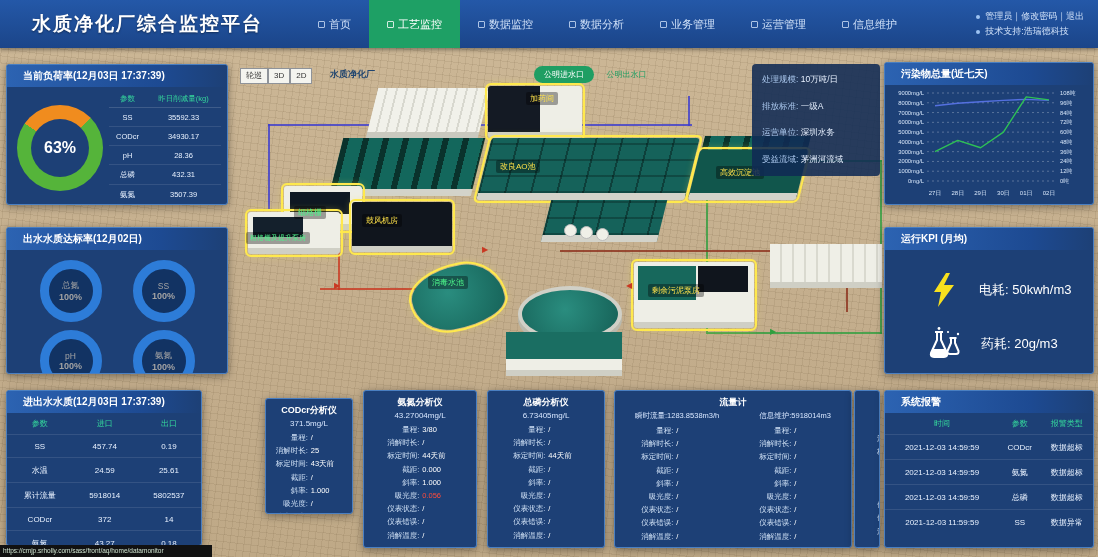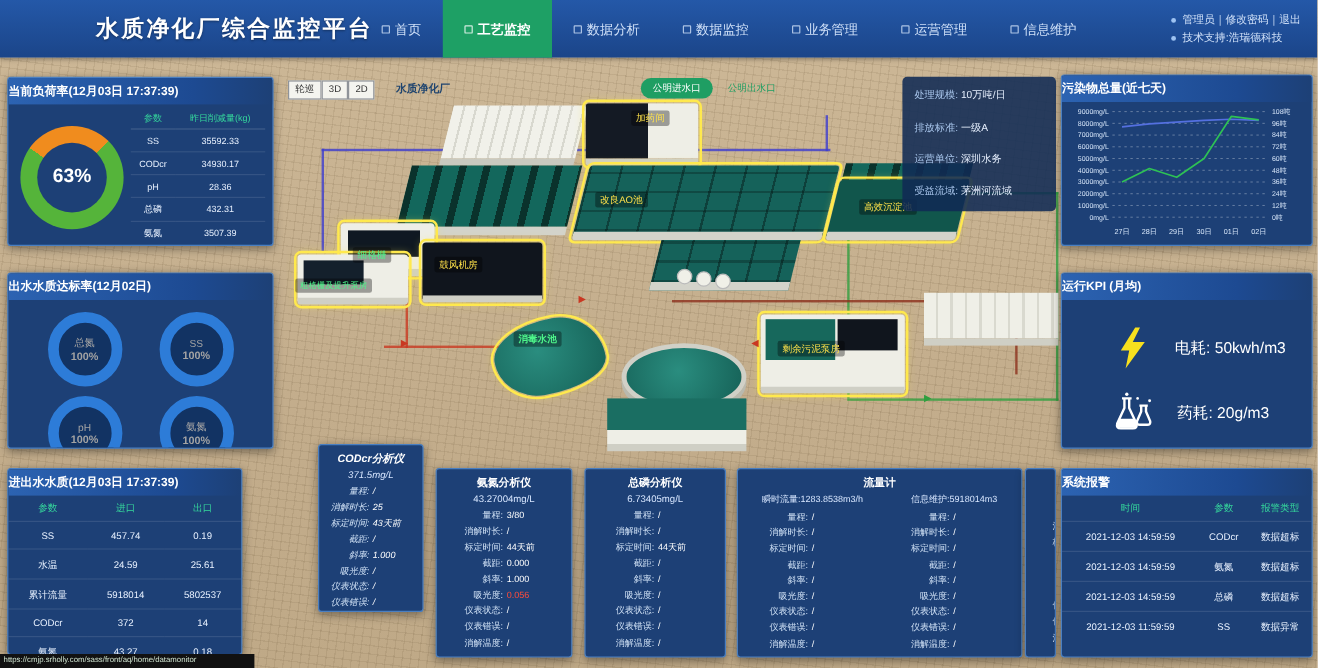--- a/index.html
+++ b/index.html
@@ -8,33 +8,33 @@
     background-color:#c7b192;
     background-image:
       repeating-linear-gradient(97deg, rgba(90,70,40,.10) 0 1px, transparent 1px 7px),
       repeating-linear-gradient(7deg,  rgba(90,70,40,.10) 0 1px, transparent 1px 7px),
       linear-gradient(180deg,#cdb897 0%,#c3ad8c 60%,#bfa987 100%);
   }
   
   .topbar { position:absolute; left:0; top:0; width:1098px; height:48px;
     background:linear-gradient(180deg,#2458a8 0%,#1b4589 100%); display:flex; align-items:center; z-index:50;
     box-shadow:0 2px 4px rgba(0,0,0,.35); }
-  .app-title { color:#fff; font-size:19px; font-weight:bold; letter-spacing:2px; padding-left:80px; width:300px;
+  .app-title { color:#fff; font-size:19px; font-weight:bold; letter-spacing:2px; padding-left:32px; width:300px;
     text-shadow:0 1px 2px rgba(0,0,0,.4); white-space:nowrap; }
   .nav { display:flex; height:48px; }
   .nav-item { display:flex; align-items:center; gap:4px; padding:0 18px; color:#cfe0f8; font-size:11px; cursor:pointer; white-space:nowrap; }
-  .nav-item.active { background:#1ea065; color:#fff; font-weight:bold;align-items:center; }
+  .nav-item.active { background:#1ea065; color:#fff; font-weight:normal;align-items:center; }
   .nav-ico { display:inline-block; width:7px; height:7px; border:1px solid currentColor; border-radius:1px; opacity:.8; }
   .topbar-right { margin-left:auto; padding-right:14px; color:#cfe0f8; font-size:9px; line-height:15px; text-align:left; white-space:nowrap; }
   .topbar-right .dot { display:inline-block; width:4px; height:4px; background:#9ec3f2; border-radius:50%; margin-right:5px; vertical-align:middle; }
   
   .panel { position:absolute; background:#1d4076; border:1px solid #4a7fc1; border-radius:3px;
     box-shadow:0 2px 8px rgba(0,0,0,.4); overflow:hidden; z-index:20; }
   .panel-hd { background:linear-gradient(90deg,#2c63b2,#1d4a92 70%,#1d4076); color:#fff; font-size:10px; font-weight:bold;
-    padding:4px 0; white-space:nowrap; }
+    padding:4px 16px; white-space:nowrap; }
   .grn { color:#35d89c; }
   
   .load-body { display:flex; align-items:center; padding:4px 6px; }
   .donut { position:relative; width:86px; height:86px; border-radius:50%; flex:0 0 auto; margin:4px 2px 4px 4px; }
   .donut-hole { position:absolute; left:14px; top:14px; width:58px; height:58px; border-radius:50%;
     background:#1d4076; display:flex; align-items:center; justify-content:center; color:#fff; font-size:16px; font-weight:bold; }
   table.mini { width:100%; border-collapse:collapse; margin-left:4px; }
   table.mini th { color:#35d89c; font-size:7.5px; font-weight:normal; padding:3px 2px; border-bottom:1px solid rgba(255,255,255,.15); white-space:nowrap;}
   table.mini td { color:#e8f1ff; font-size:7.5px; text-align:center; padding:4.5px 2px; border-bottom:1px solid rgba(255,255,255,.10); white-space:nowrap;}
   
@@ -112,25 +112,25 @@
         <div class="nav-item">
           <span class="nav-ico"></span>
           <span>首页</span>
         </div>
         <div class="nav-item active">
           <span class="nav-ico"></span>
           <span>工艺监控</span>
         </div>
         <div class="nav-item">
           <span class="nav-ico"></span>
-          <span>数据分析</span>
+          <span>数据监控</span>
         </div>
         <div class="nav-item">
           <span class="nav-ico"></span>
-          <span>数据监控</span>
+          <span>数据分析</span>
         </div>
         <div class="nav-item">
           <span class="nav-ico"></span>
           <span>业务管理</span>
         </div>
         <div class="nav-item">
           <span class="nav-ico"></span>
           <span>运营管理</span>
         </div>
         <div class="nav-item">
@@ -197,21 +197,21 @@
     <div class="b dark-roof outline" style="left:122px;top:154px;width:100px;height:50px;"></div>
     <span class="chip chip-y" style="left:132px;top:166px;">鼓风机房</span>
 
     <div class="b iso grid2" style="left:316px;top:152px;width:116px;height:42px;"></div>
     <div class="b bldg-white" style="left:540px;top:196px;width:112px;height:44px;background:repeating-linear-gradient(90deg,#efefe7 0 10px,#d9d9cf 10px 12px);border-bottom:6px solid #cfcfc5;"></div>
     <div class="tank" style="left:334px;top:176px;"></div>
     <div class="tank" style="left:350px;top:178px;"></div>
     <div class="tank" style="left:366px;top:180px;"></div>
 
     <div class="b blob outline" style="left:182px;top:218px;width:92px;height:62px;"></div>
-    <span class="chip chip-g" style="left:198px;top:228px;font-weight:bold;">消毒水池</span>
+    <span class="chip chip-g" style="left:198px;top:228px;">消毒水池</span>
 
     <div class="b round-pool" style="left:288px;top:238px;width:104px;height:56px;"></div>
     <div class="b pool" style="left:276px;top:284px;width:116px;height:44px;background:linear-gradient(180deg,#1a6e62 0 70%,#eeeee6 70%);border-bottom:6px solid #cfcfc5;"></div>
 
     <div class="b bldg-white outline" style="left:404px;top:214px;width:120px;height:66px;">
       <div style="position:absolute;left:4px;top:4px;width:58px;height:34px;background:#17685c;"></div>
       <div style="position:absolute;left:64px;top:4px;width:50px;height:26px;background:#10151d;"></div>
     </div>
     <span class="chip chip-y" style="left:418px;top:236px;">剩余污泥泵房</span>
   </div>
@@ -319,21 +319,21 @@
           </tr>
           <tr>
             <td>氨氮</td>
             <td>43.27</td>
             <td>0.18</td>
           </tr>
         </tbody>
     </table>
   </div>
 
-  <div class="panel" style="left:265px;top:370px;width:88px;height:140px;font-style:italic;" id="an0">
+  <div class="panel" style="left:265px;top:398px;width:88px;height:116px;" id="an0">
       <div class="an-title">CODcr分析仪</div>
       <div class="an-value">371.5mg/L</div>
       <div class="frow">
         <span class="flabel">量程:</span>
         <span class="fval">/</span>
       </div>
       <div class="frow">
         <span class="flabel">消解时长:</span>
         <span class="fval">25</span>
       </div>

